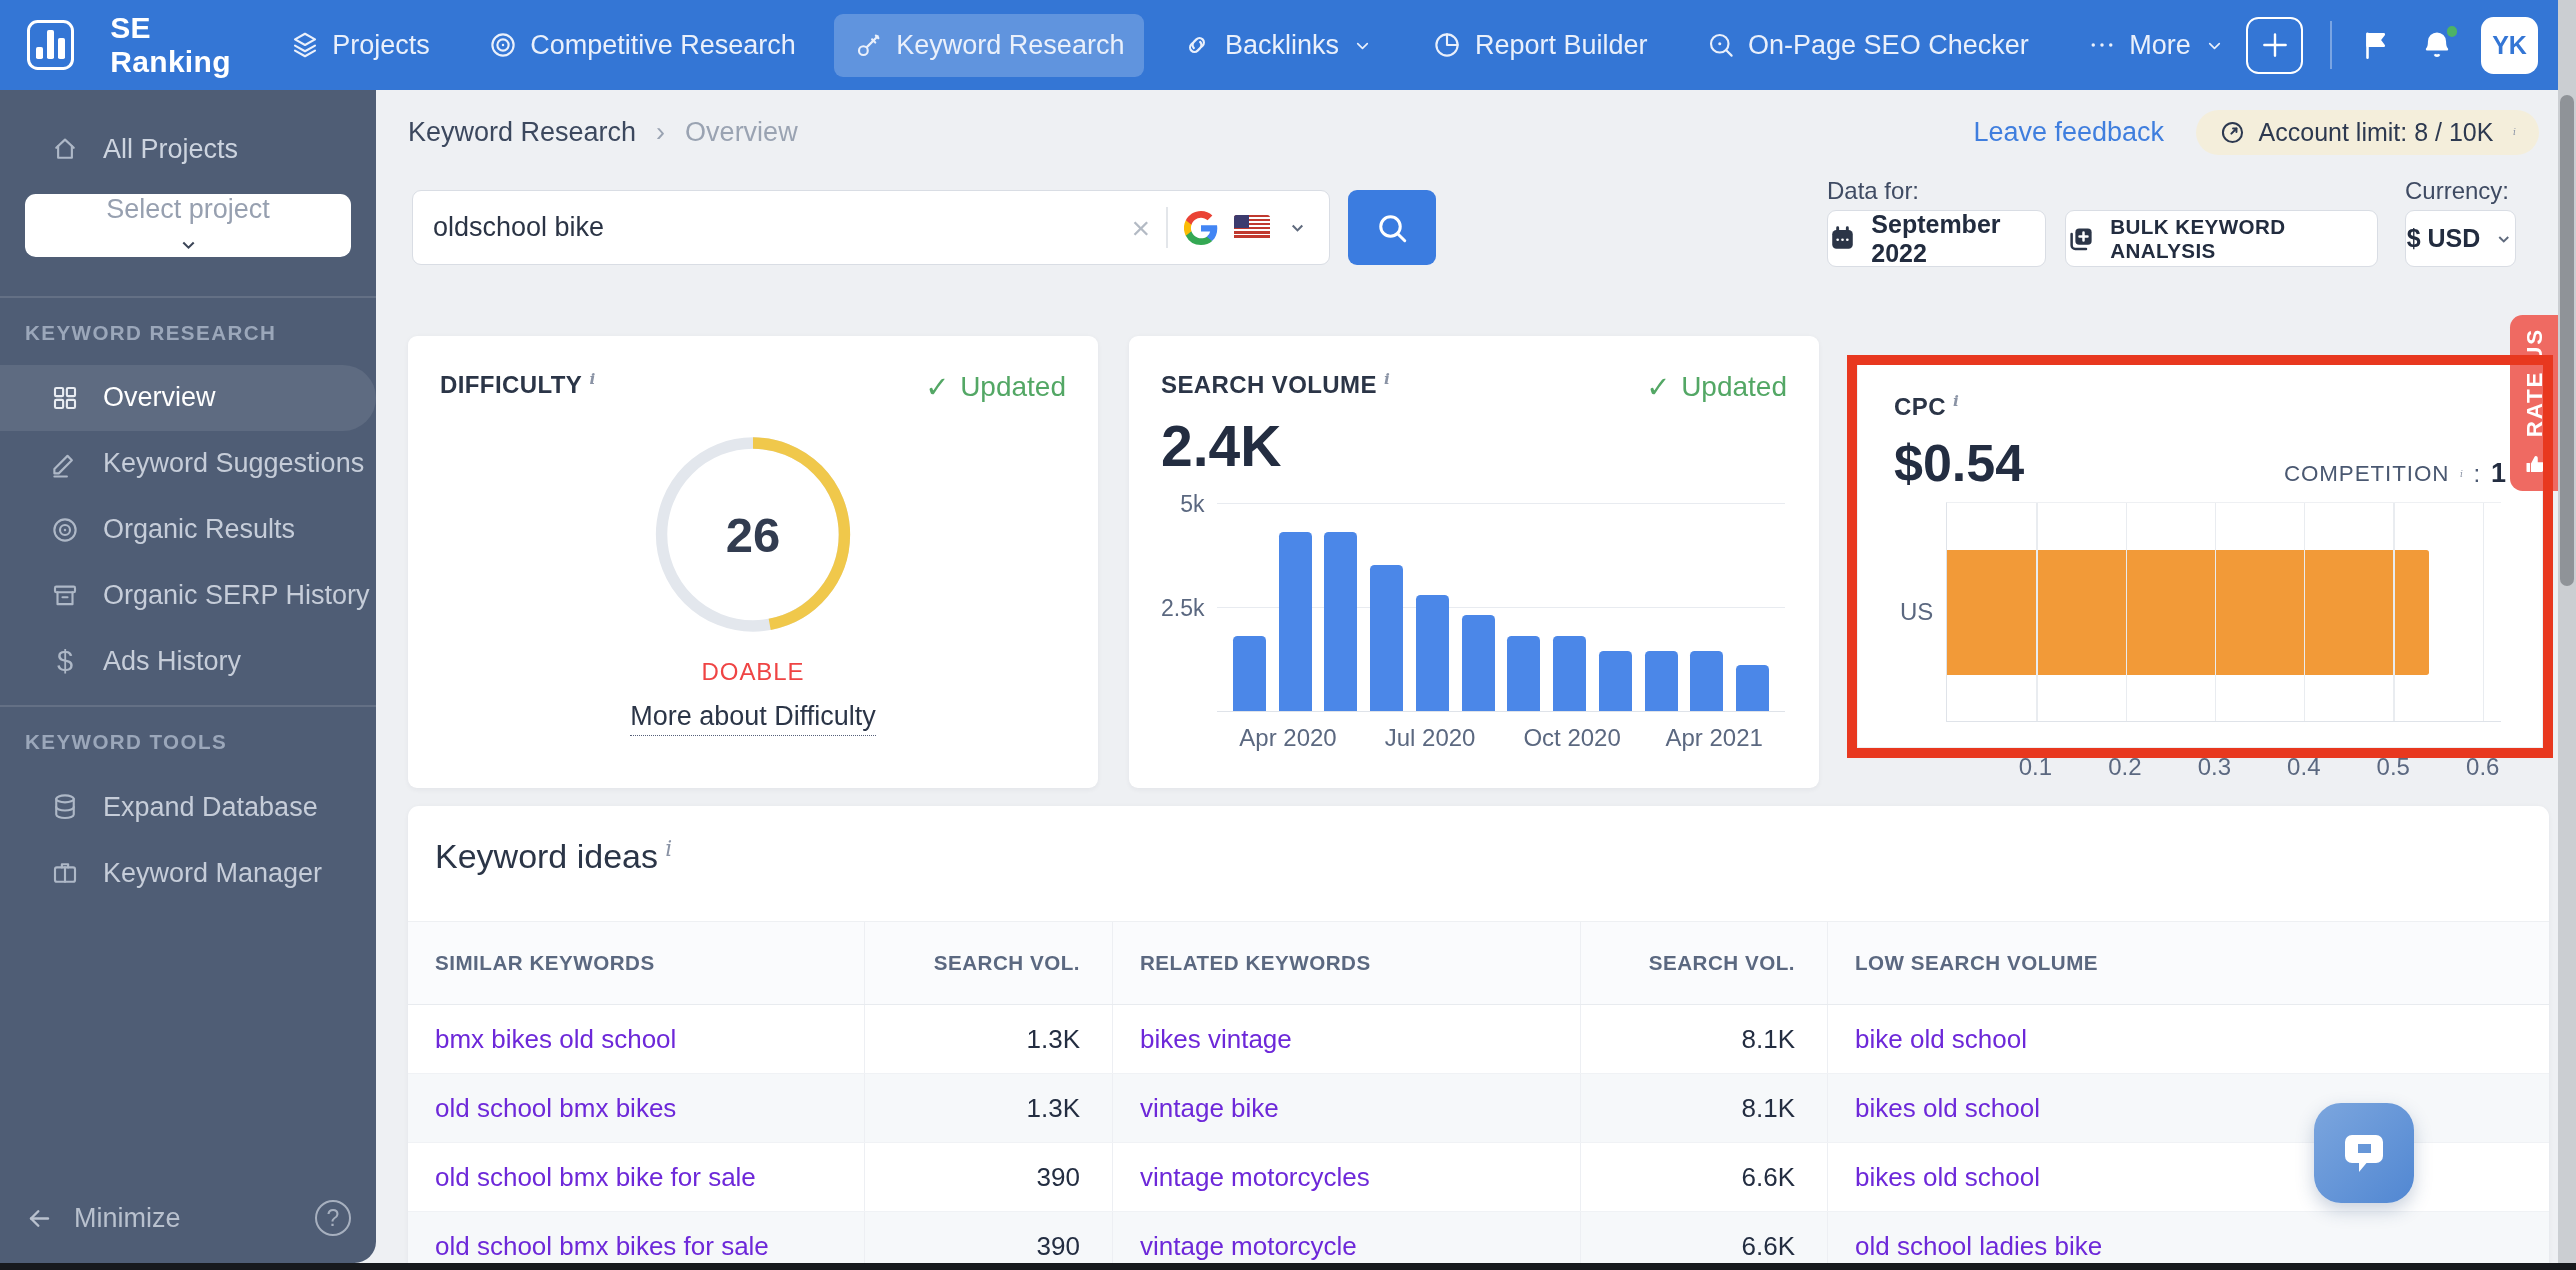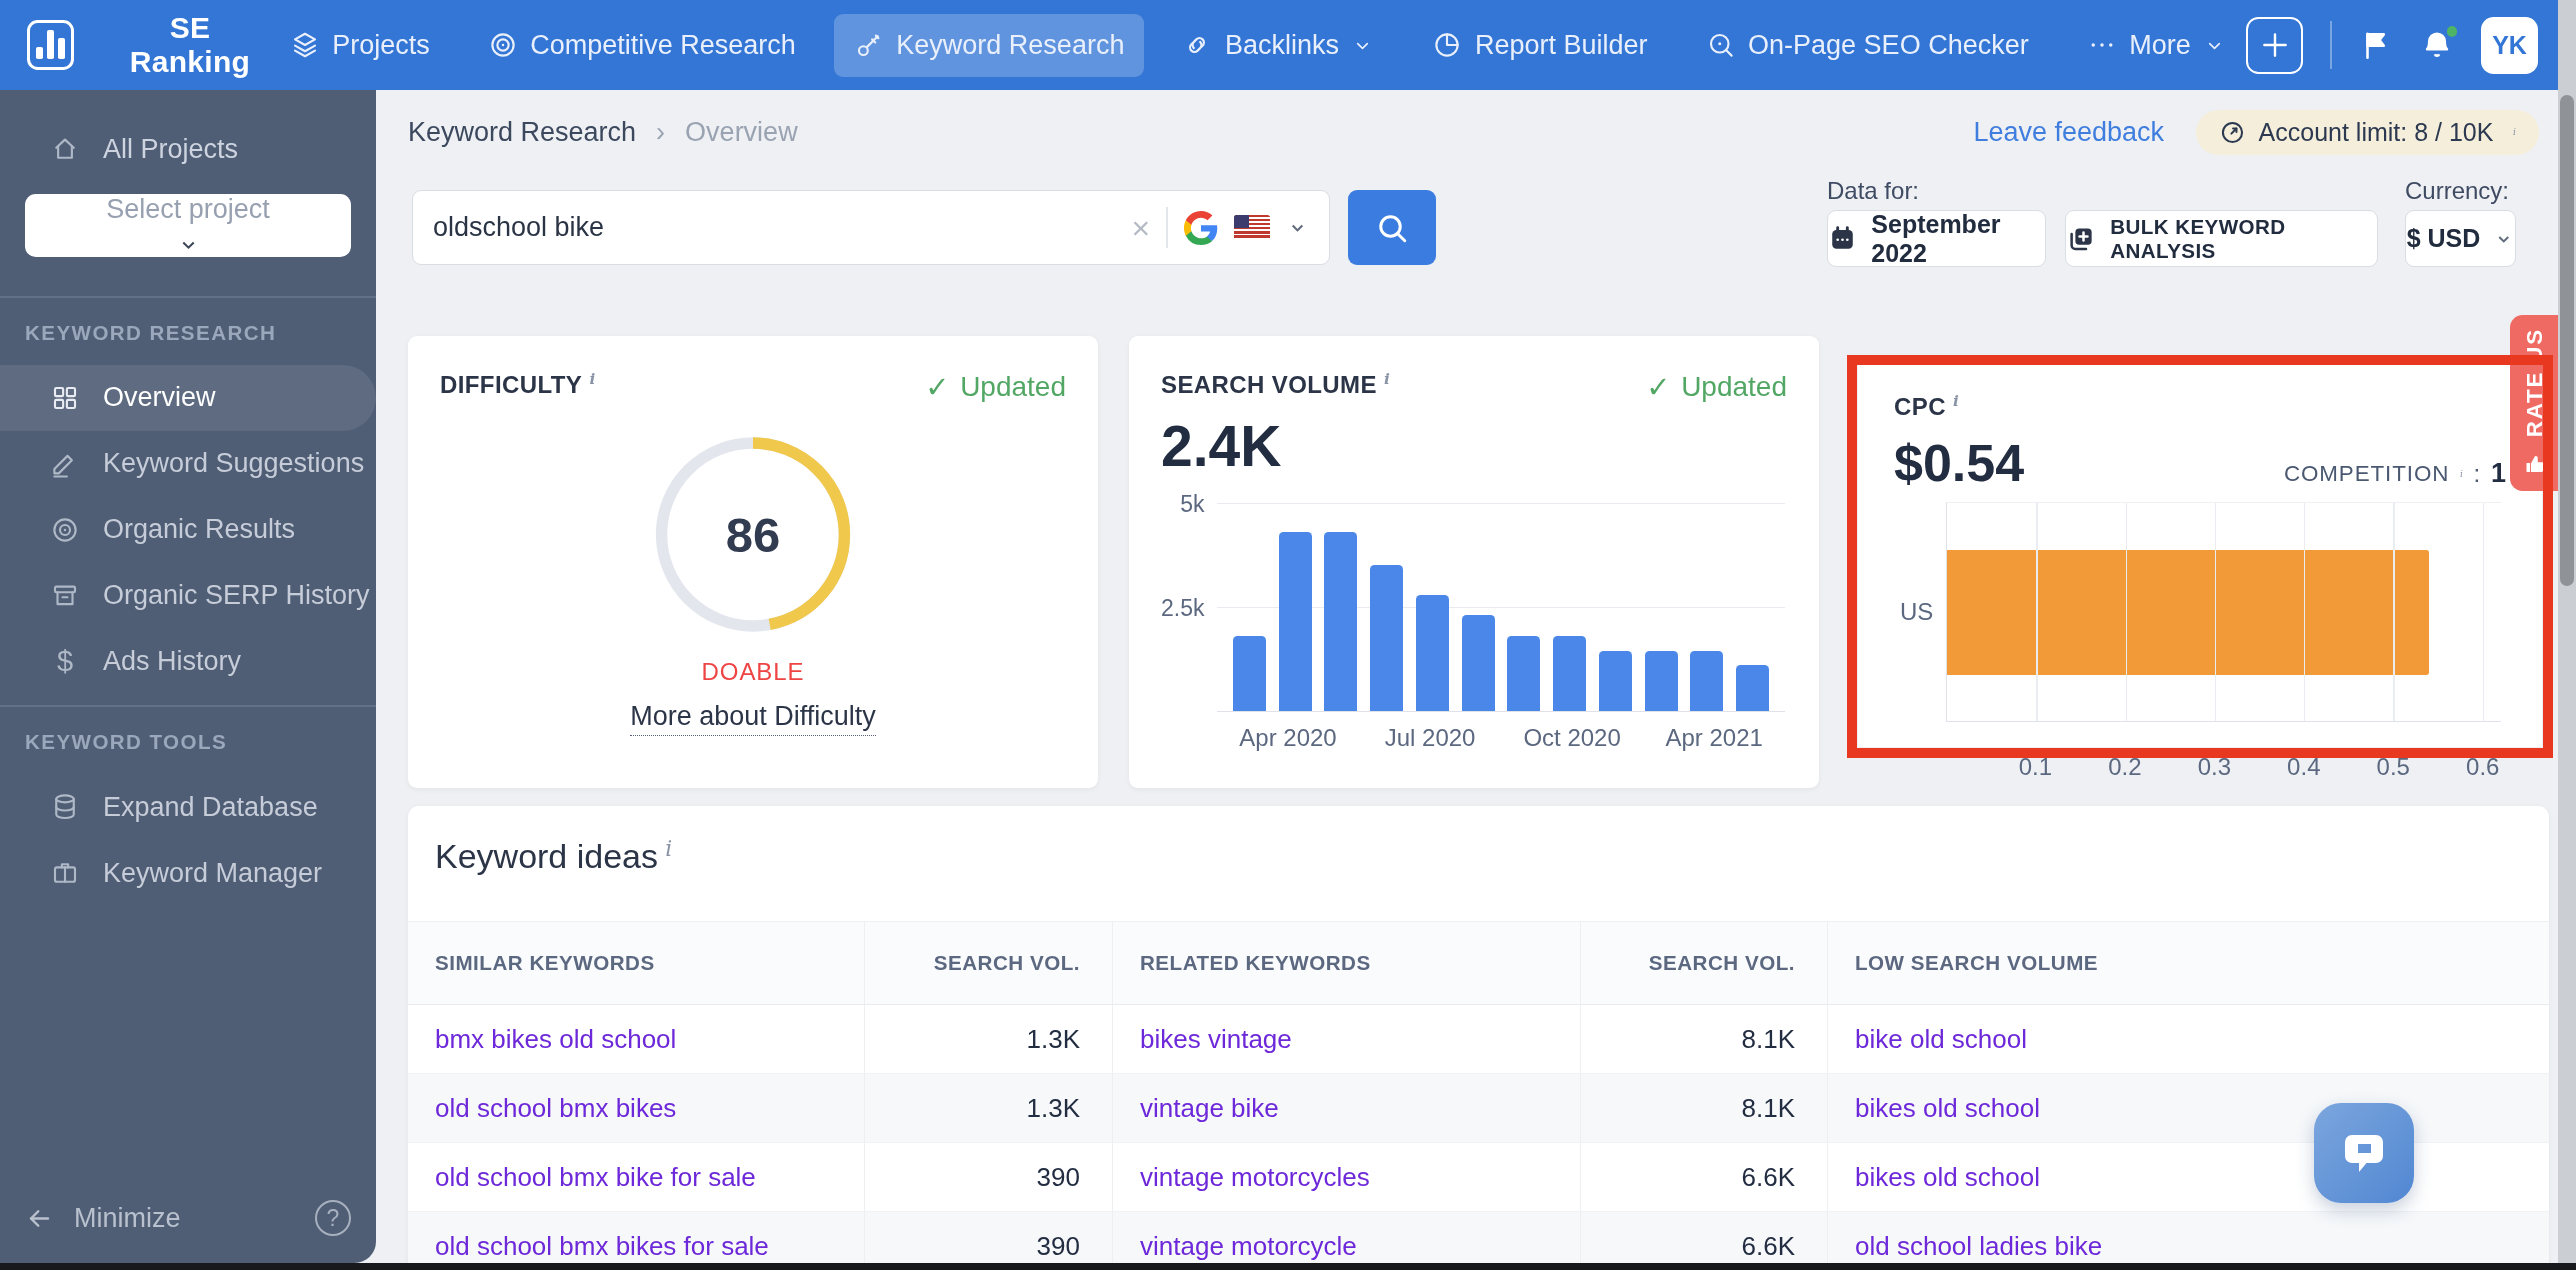--- a/index.html
+++ b/index.html
@@ -11,21 +11,21 @@
     overflow: hidden;
     color: #232d41;
   }
   svg { display:block; }
 
   
   .navbar {
     position:absolute; left:0; top:0; width:2576px; height:90px;
     background:#3476d5; display:flex; align-items:center; z-index:10;
   }
-  .nav-left { display:flex; align-items:center; gap:36px; margin-left:27px; width:348px;text-align:center; }
+  .nav-left { display:flex; align-items:center; gap:36px; margin-left:27px; width:348px; }
   .logo-mark { width:50px; height:50px; border:3.6px solid #fff; border-radius:10.7px;
     display:flex; align-items:flex-end; justify-content:center; gap:3.6px; padding-bottom:8px; }
   .logo-mark i { display:block; width:7.2px; background:#fff; border-radius:1.8px; }
   .brand { color:#fff; font-size:30px; font-weight:600; letter-spacing:0.3px; }
   .nav-items { display:flex; align-items:center; gap:18px; }
   .nav-item { display:flex; align-items:center; gap:12.5px; color:#eaf0fb; font-size:27px;
     padding:16px 20px; border-radius:9px; cursor:pointer; white-space:nowrap; }
   .nav-item.active { background:rgba(255,255,255,.22); }
   .nav-item svg { stroke:#eaf0fb; fill:none; stroke-width:1.7; stroke-linecap:round; stroke-linejoin:round; }
   .nav-right { margin-left:auto; display:flex; align-items:center; gap:27px; margin-right:38px; }
@@ -498,21 +498,21 @@
     <span class="updated">
         <span class="check">✓</span>
         <span>Updated</span>
       </span>
   </div>
   <div class="donut-wrap">
     <svg viewBox="0 0 240 240">
       <circle cx="120" cy="120" r="104" fill="none" stroke="#e3e7ed" stroke-width="13"></circle>
       <circle cx="120" cy="120" r="104" fill="none" stroke="#f0c84b" stroke-width="13" stroke-linecap="butt" transform="rotate(-90 120 120)" stroke-dasharray="307.12209781493823 653.451271946677"></circle>
     </svg>
-    <div class="donut-num">86</div>
+    <div class="donut-num">26</div>
   </div>
   <div class="verdict">DOABLE</div>
   <div class="diff-link-row"><span class="diff-link">More about Difficulty</span></div>
 </section>
 
 <section class="card" id="card-sv">
   <div class="card-head">
     <span class="card-title"><span>SEARCH VOLUME</span><sup class="info">i</sup></span>
     <span class="updated">
         <span class="check">✓</span>

